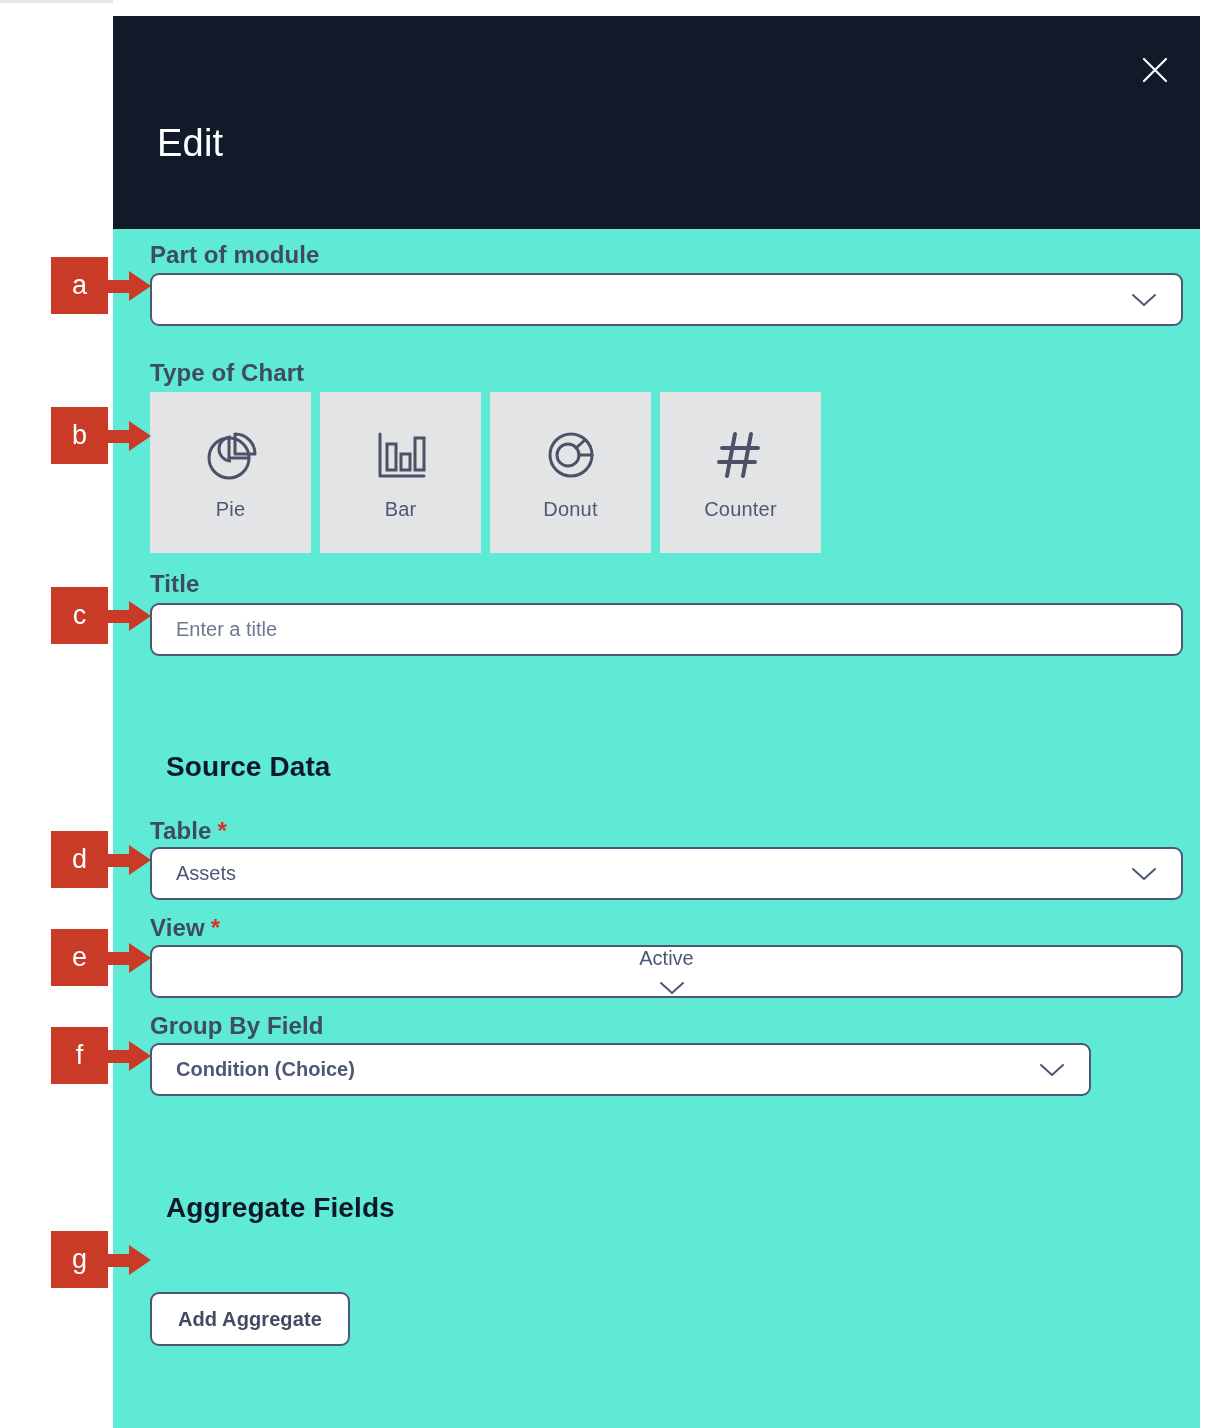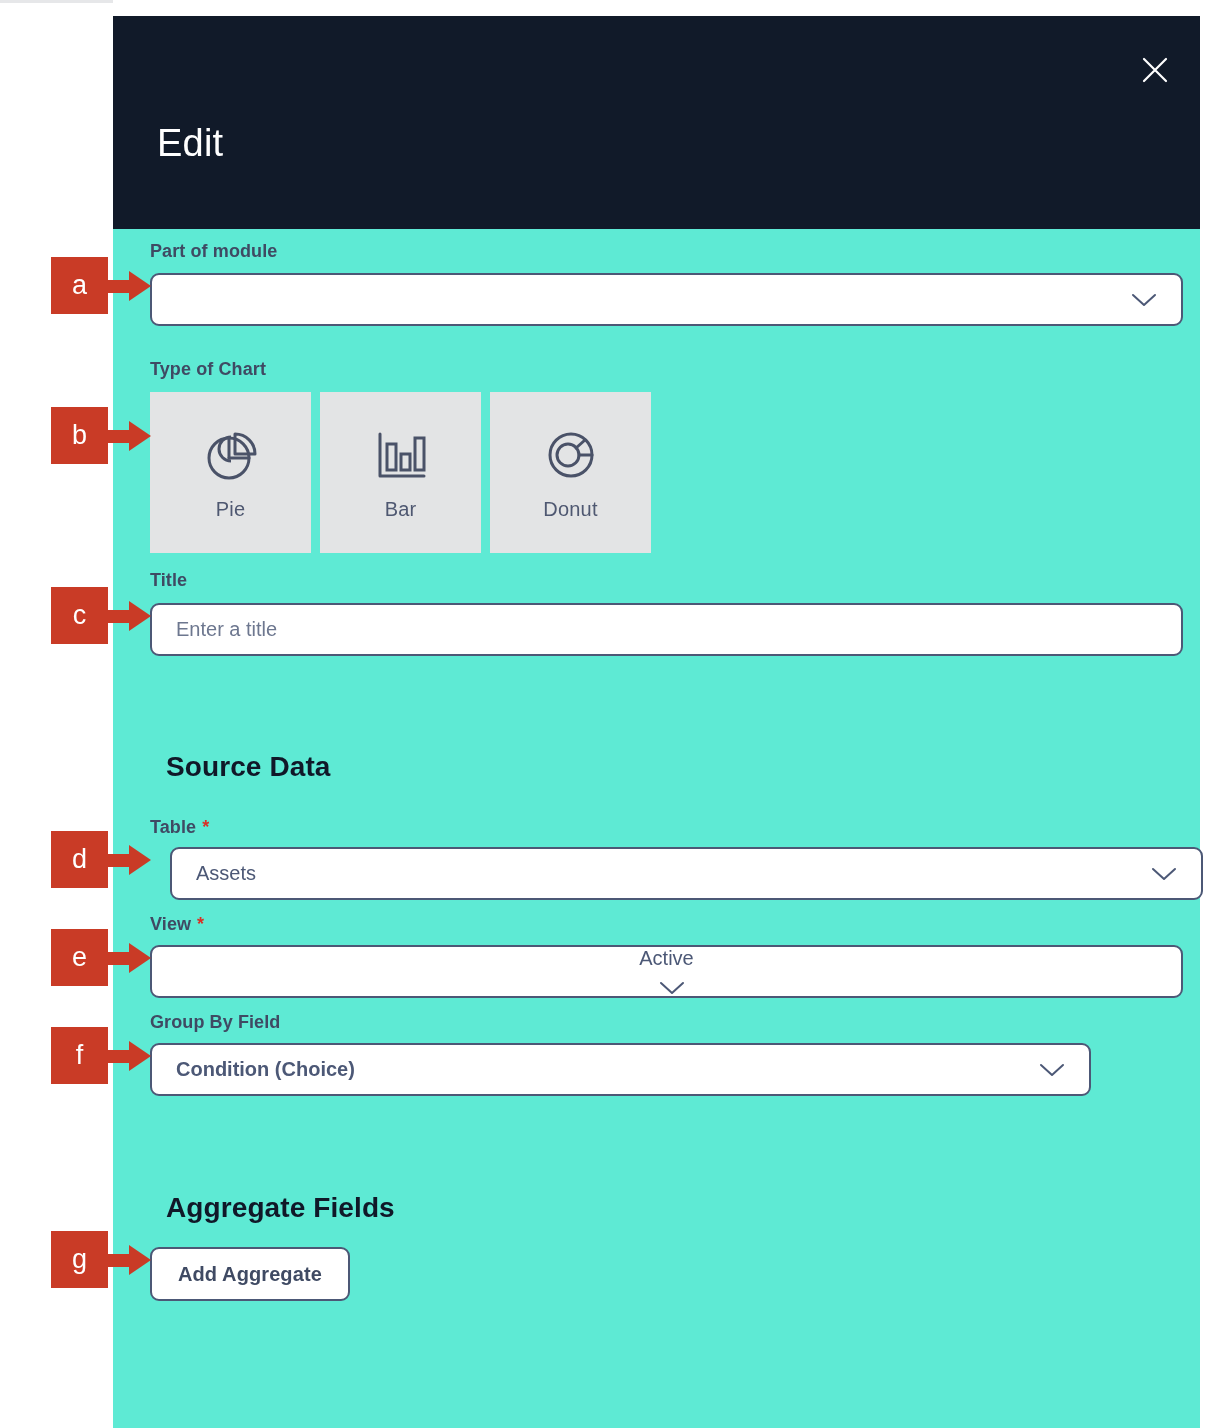--- a/index.html
+++ b/index.html
@@ -63,21 +63,21 @@
   }
   .close-btn svg { display: block; }
 
   
   .modal-body {
     position: relative;
     padding: 0;
   }
 
   .field-label {
-    font-size: 18px;
+    font-size: 24px;
     font-weight: 700;
     color: #3f4a63;
     letter-spacing: 0.1px;
     margin: 0;
   }
   .req {
     color: #d93025;
     font-weight: 700;
   }
 
@@ -149,20 +149,21 @@
     border: 2px solid #4c5876;
     border-radius: 9px;
     background: #ffffff;
     height: 54px;
     padding: 0 26px;
     font-size: 20px;
     font-weight: 700;
     color: #3f4a63;
     cursor: pointer;
     letter-spacing: 0.1px;
+    margin-top: 45px;
   }
 
   
   .callout {
     position: absolute;
     display: flex;
     align-items: center;
     pointer-events: none;
     z-index: 20;
   }
@@ -269,35 +270,43 @@
           <svg width="62" height="62" viewBox="0 0 62 62" aria-hidden="true">
             <circle cx="31" cy="31" r="21" fill="none" stroke="#4a5268" stroke-width="3"></circle>
             <circle cx="28" cy="31" r="11" fill="none" stroke="#4a5268" stroke-width="3"></circle>
             <path d="M39 31 L52 31" stroke="#4a5268" stroke-width="3" stroke-linecap="round"></path>
             <path d="M36 24 L45 16" stroke="#4a5268" stroke-width="3" stroke-linecap="round"></path>
           </svg>
         </span>
         <span class="tile-label">Donut</span>
       </div>
 
+      <div class="tile">
+        <span class="tile-icon">
+          <svg width="62" height="62" viewBox="0 0 62 62" aria-hidden="true">
+            <path d="M25 10 L17 52 M41 10 L33 52 M12 24 L48 24 M9 38 L45 38" stroke="#4a5268" stroke-width="4" fill="none" stroke-linecap="round"></path>
+          </svg>
+        </span>
+        <span class="tile-label">Counter</span>
+      </div>
     </div>
 
     <div style="position:absolute; left:37px; top:341px;">
       <div class="field-label">Title</div>
     </div>
     <div class="control" style="position:absolute; left:37px; top:374px; width:1033px;">
       <span class="value ph">Enter a title</span>
     </div>
 
     <div class="section-heading" style="position:absolute; left:37px; top:506px;">Source Data</div>
 
     <div style="position:absolute; left:37px; top:588px;">
       <span class="field-label">Table</span><span class="field-label req" style="margin-left:6px;">*</span>
     </div>
-    <div class="control" style="position:absolute; left:37px; top:618px; width:1033px;margin-left:20px;">
+    <div class="control" style="position:absolute; left:37px; top:618px; width:1033px;">
       <span class="value">Assets</span>
       <span class="chev">
         <svg width="26" height="16" viewBox="0 0 26 16" aria-hidden="true">
           <path d="M2 3 L13 13 L24 3" stroke="#4c5876" stroke-width="2" fill="none" stroke-linecap="round" stroke-linejoin="round"></path>
         </svg>
       </span>
     </div>
 
     <div style="position:absolute; left:37px; top:685px;">
       <span class="field-label">View</span><span class="field-label req" style="margin-left:6px;">*</span>

